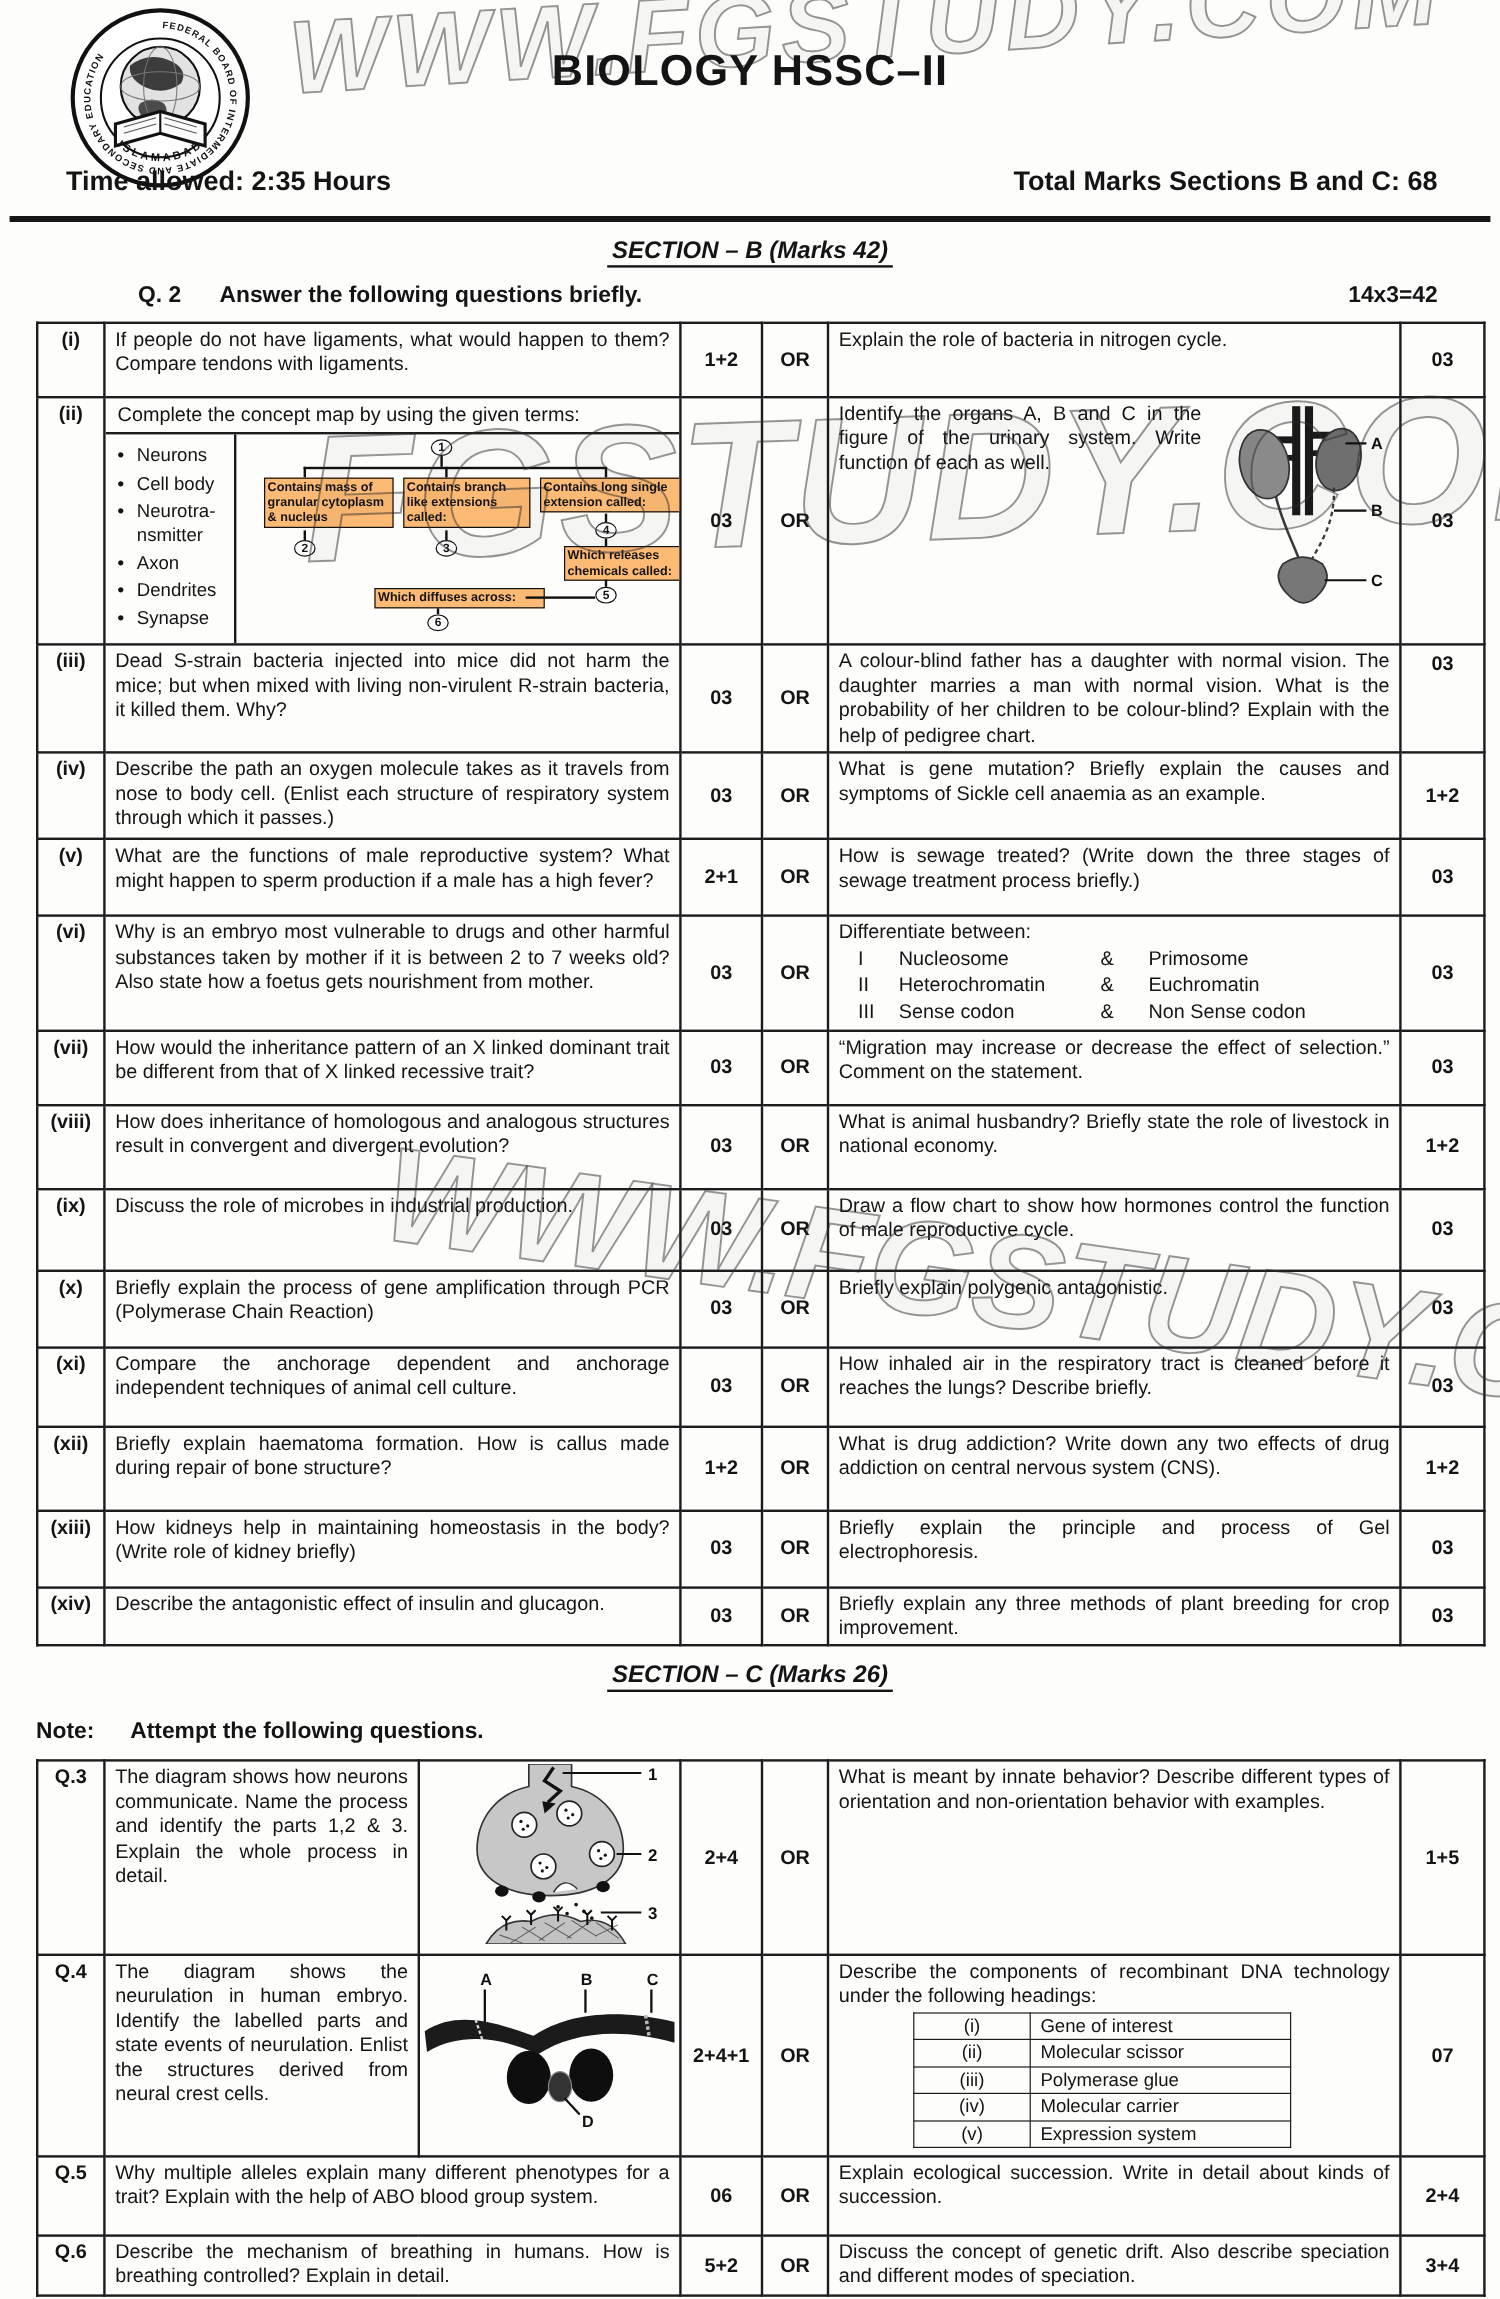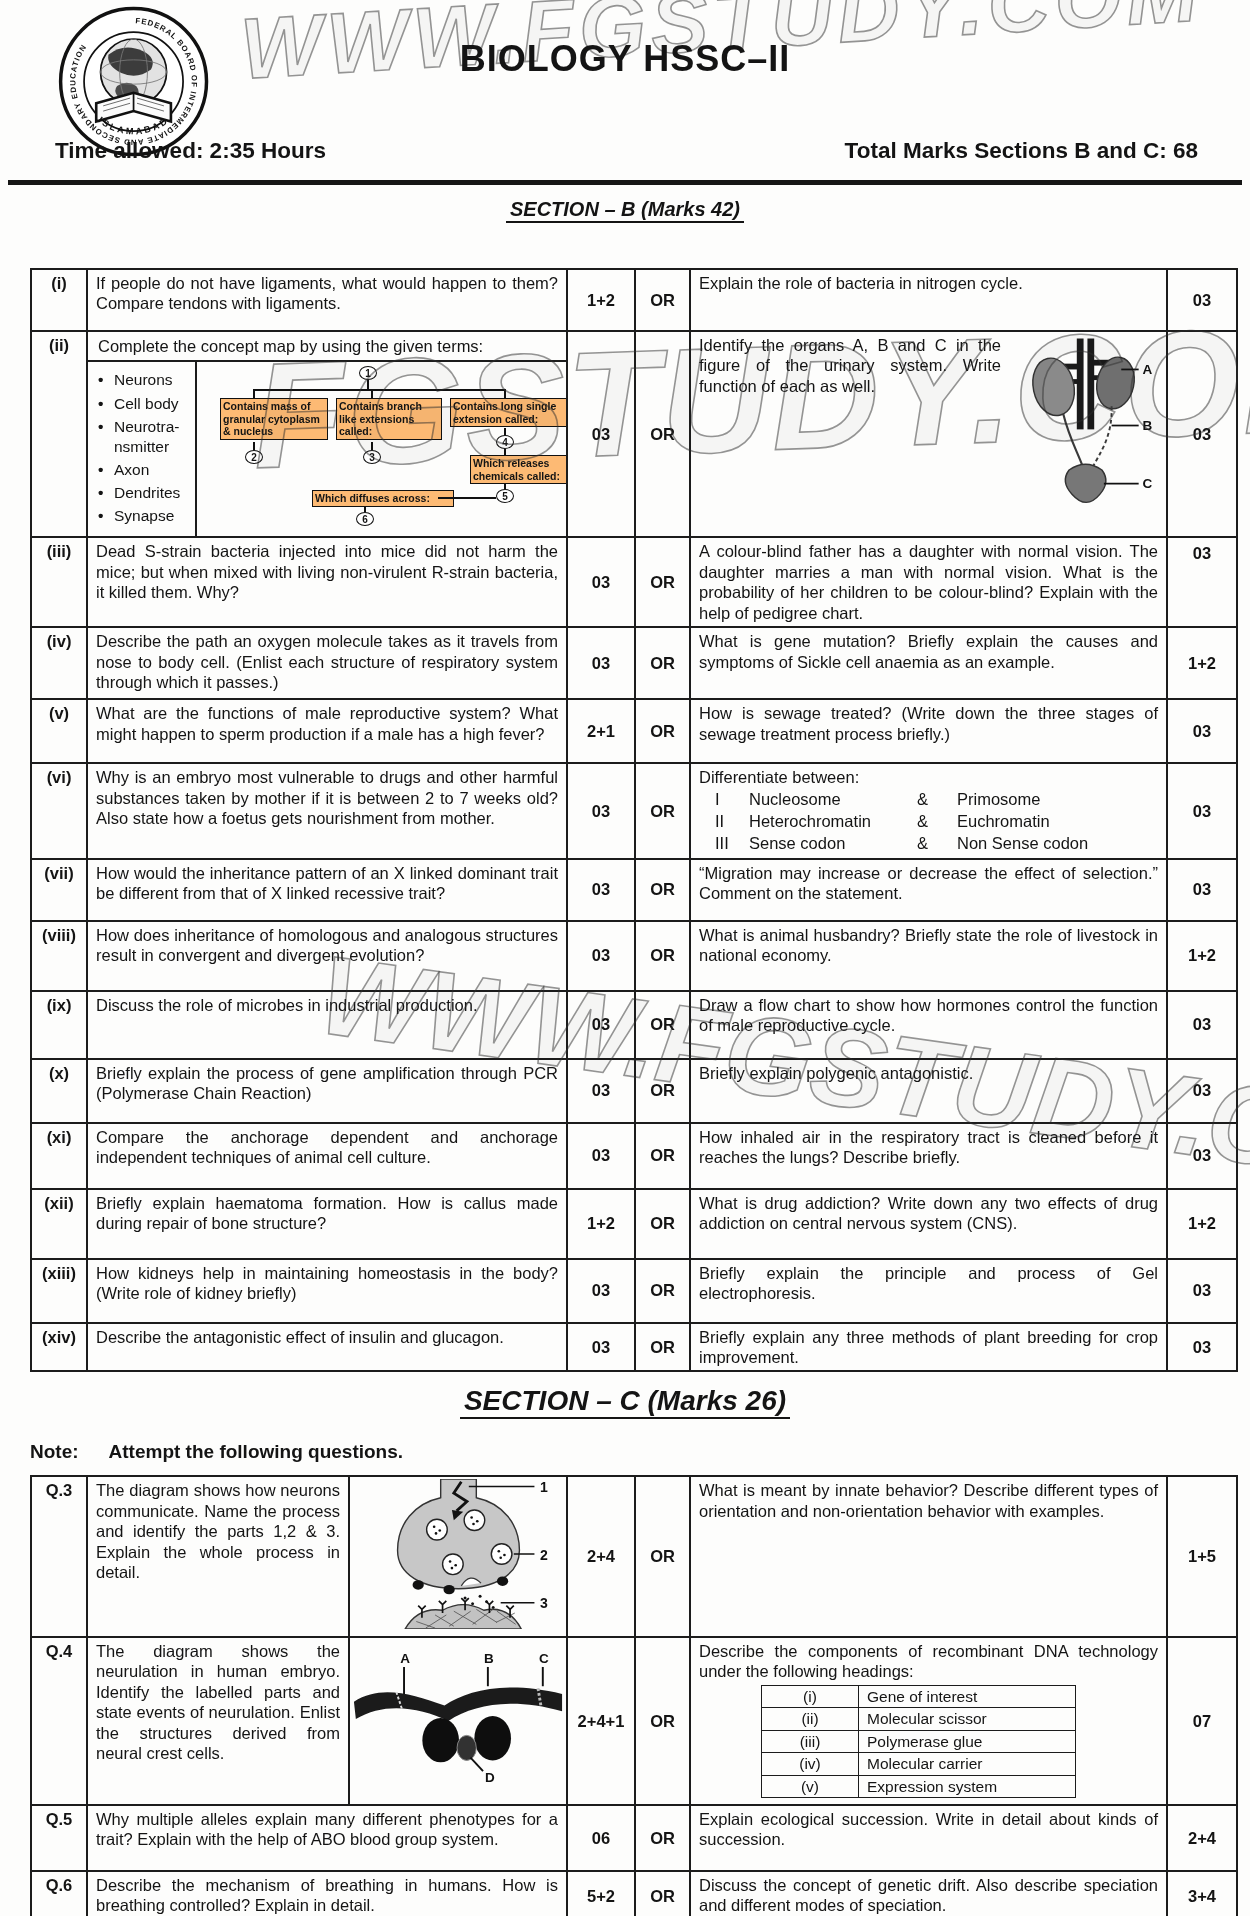--- a/index.html
+++ b/index.html
@@ -45,21 +45,21 @@
         line-height:1.18;padding:1px 2px;background:#fdba74;box-sizing:border-box;margin-left:19px;}
   .ccir{position:absolute;width:18px;height:14px;border:1.5px solid #111;border-radius:50%;
         font-size:10px;font-weight:bold;text-align:center;line-height:14px;background:#fff;box-sizing:border-box;}
   .ln{position:absolute;background:#111;}
   
   .drow{display:flex;line-height:1.35;}
   .drow .dn{width:34px;margin-left:16px;}
   .drow .da{width:168px;}
   .drow .damp{width:40px;}
   
-  .sech{text-align:center;font-size:28px;font-weight:bold;font-style:italic;margin-top:13px;}
+  .sech{text-align:center;font-size:20px;font-weight:bold;font-style:italic;margin-top:13px;}
   .noterow{margin:24px 0 12px 30px;font-size:19px;font-weight:bold;display:flex;}
   .noterow .ntxt{margin-left:30px;}
   td.dg{text-align:center;vertical-align:middle;padding:2px;}
   table.rdna{border-collapse:collapse;margin:3px 0 2px 62px;}
   .rdna td{border:1.8px solid #1c1c1c;font-size:15.5px;padding:0 8px;height:21.5px;vertical-align:middle;}
   .rdna td.rn{width:80px;text-align:center;}
   .rdna td.rv{width:200px;}
 </style>
 </head>
 <body>
@@ -93,20 +93,25 @@
         <textPath href="#ringBot" startOffset="50%">ISLAMABAD</textPath>
       </text>
     </svg>
     <div class="title">BIOLOGY HSSC–II</div>
     <div class="tmrow">
       <span>Time allowed:  2:35 Hours</span>
       <span>Total Marks Sections B and C:  68</span>
     </div>
     <div class="rule"></div>
     <div class="secb"><span class="usec">SECTION – B (Marks 42)</span></div>
+    <div class="q2row">
+      <span>Q. 2</span>
+      <span class="q2t">Answer the following questions briefly.</span>
+      <span>14x3=42</span>
+    </div>
   </div>
 
   <table class="qt">
     <colgroup>
         <col style="width:56px">
         <col style="width:480px">
         <col style="width:68px">
         <col style="width:55px">
         <col style="width:477px">
         <col style="width:70px">

